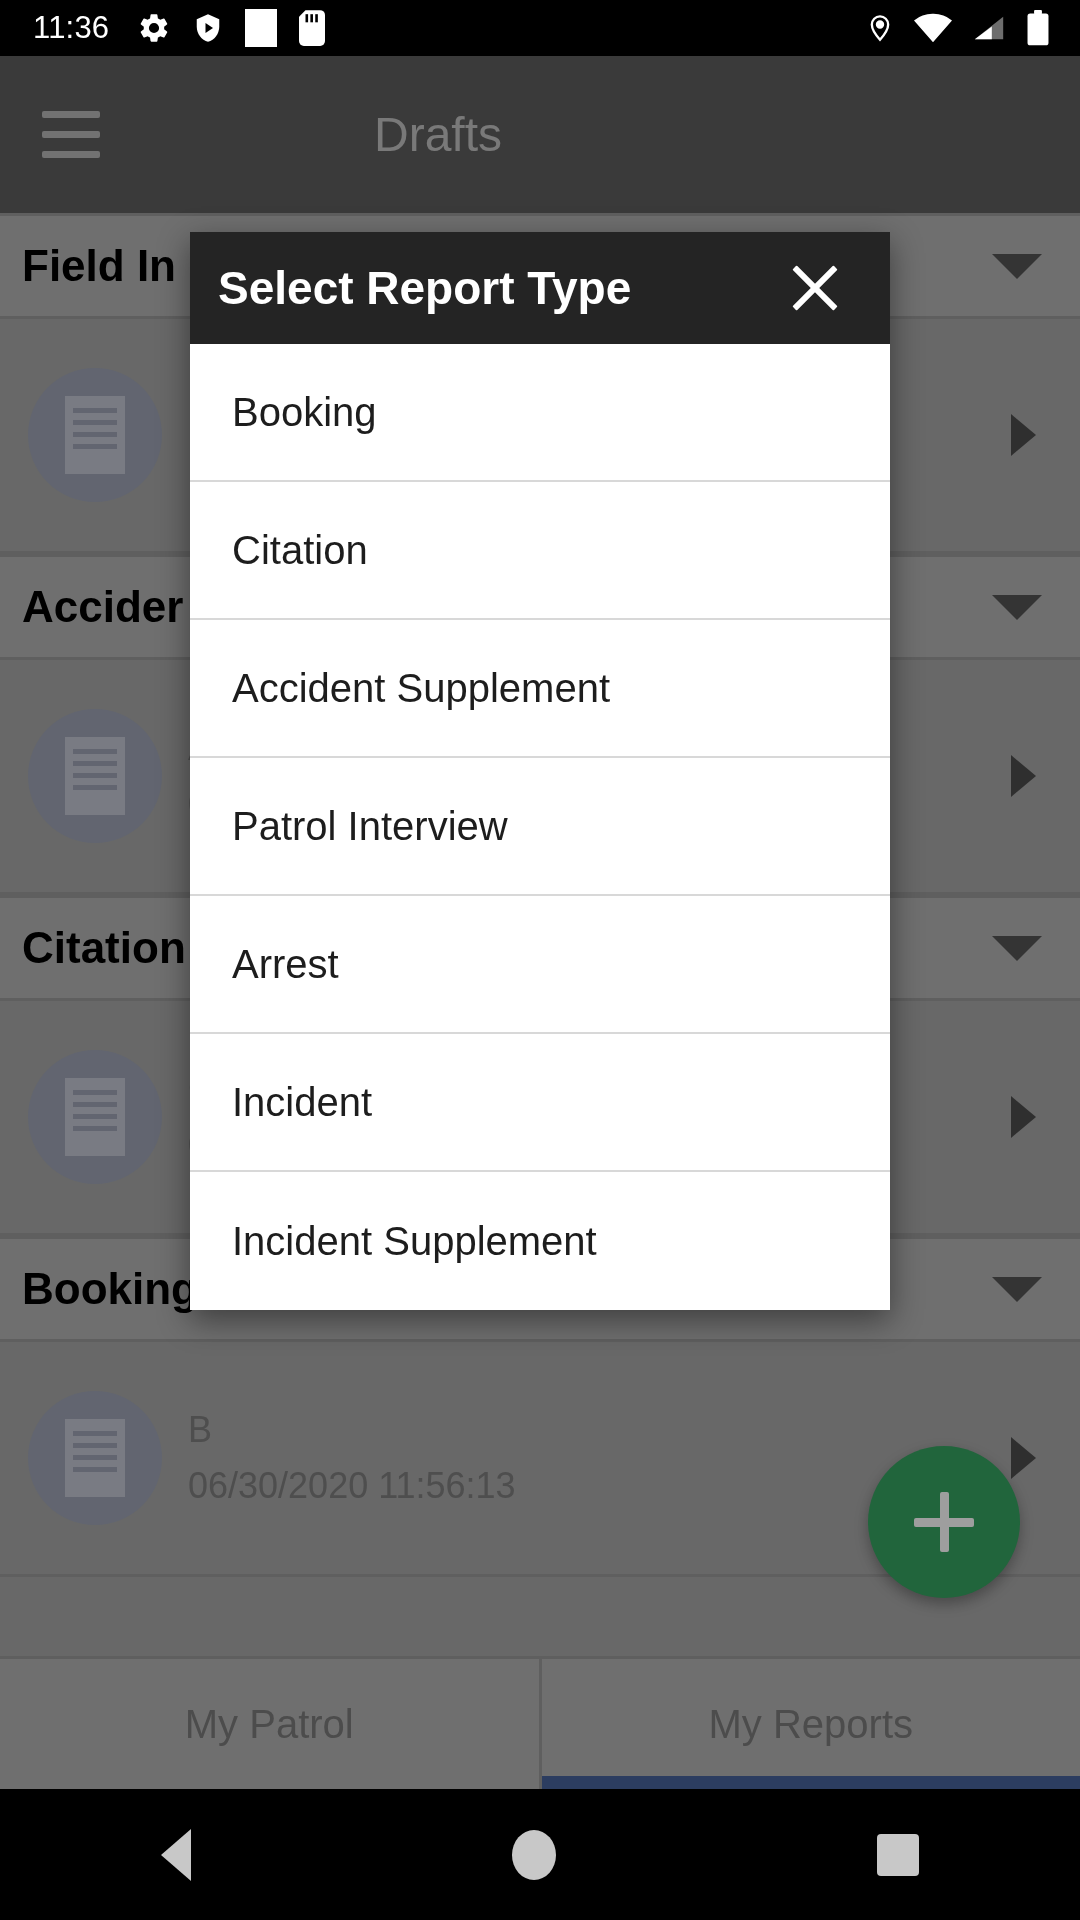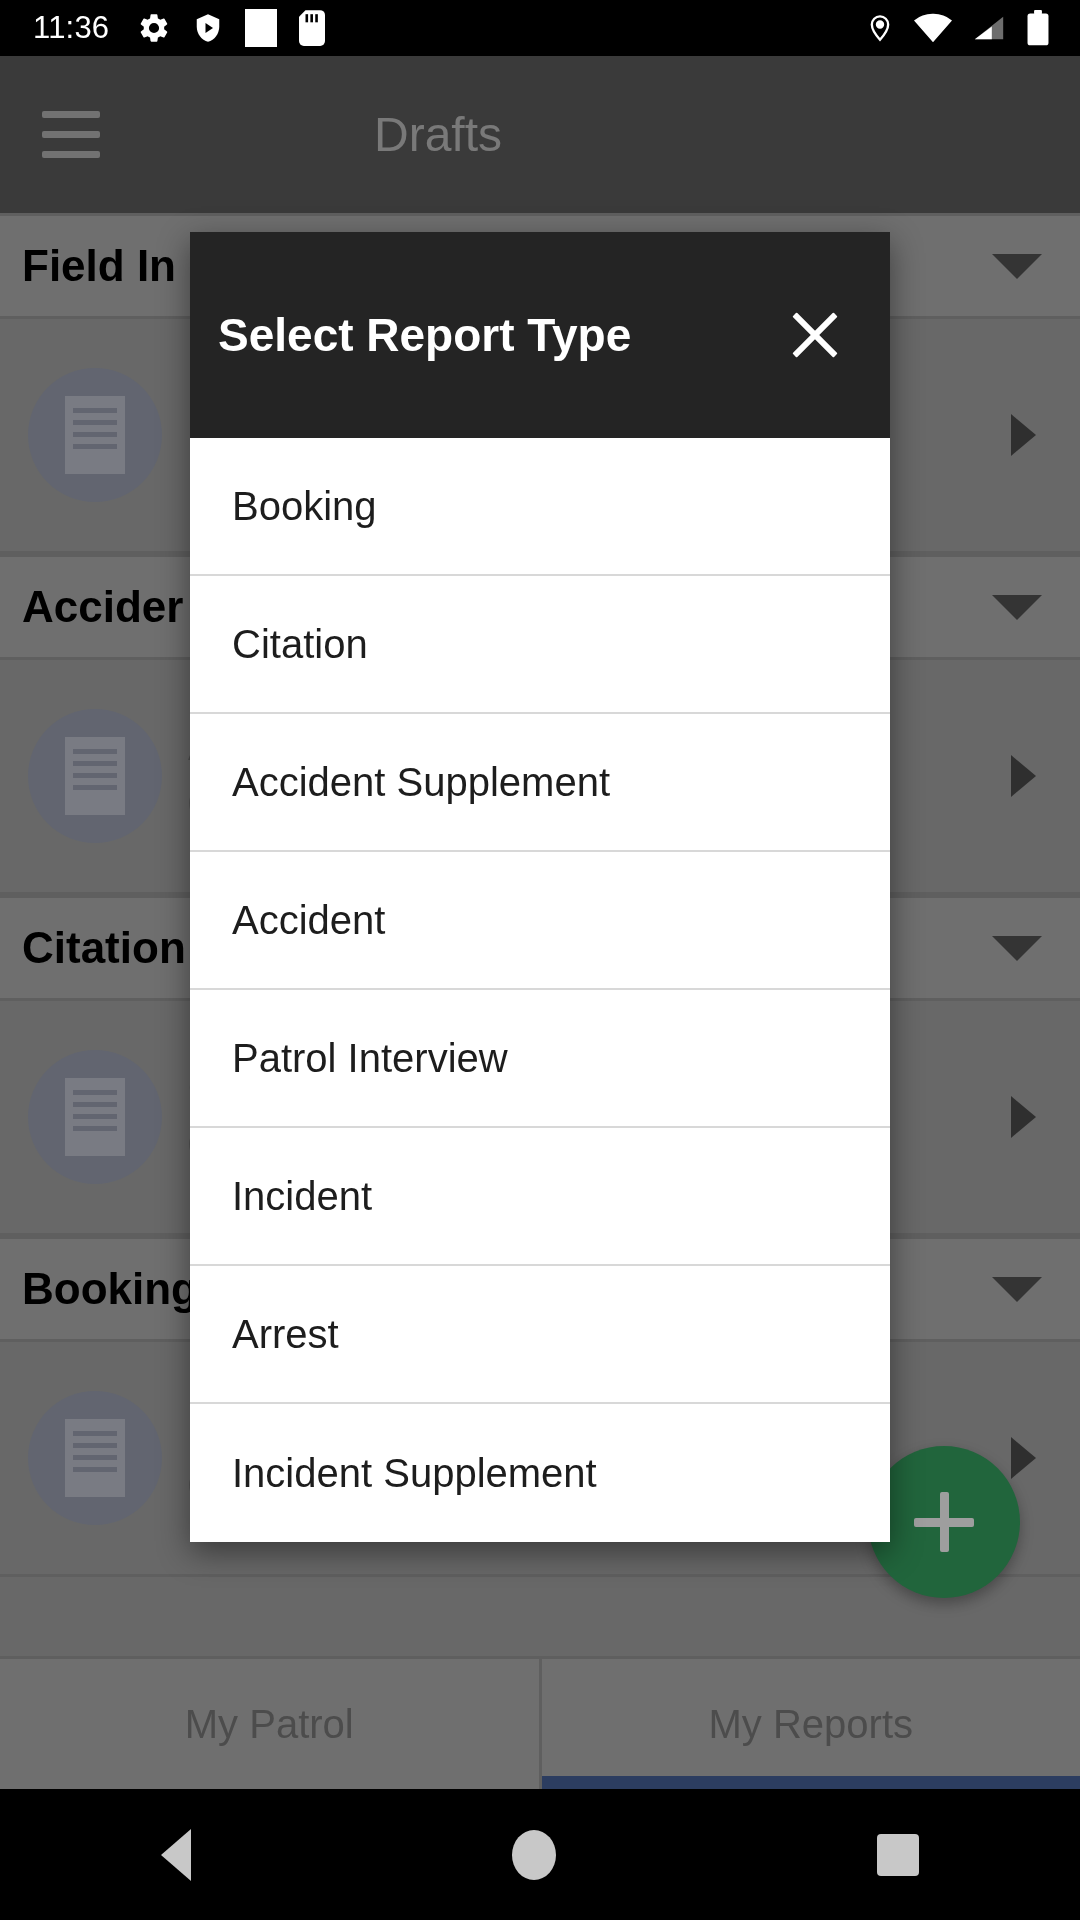--- a/index.html
+++ b/index.html
@@ -109,21 +109,21 @@
   .nav-back { width:0; height:0; border-top:26px solid transparent; border-bottom:26px solid transparent; border-right:30px solid #c8c8c8; }
   .nav-home { width:44px; height:50px; border-radius:50%; background:#c8c8c8; }
   .nav-recent { width:42px; height:42px; background:#c8c8c8; border-radius:4px; }
 
   
   .dialog {
     position:absolute; left:190px; top:232px; width:700px; z-index:50;
     background:#fff; box-shadow:0 10px 30px rgba(0,0,0,0.45);
   }
   .dialog-header {
-    background:#242424; height:206px; display:flex; align-items:center;
+    background:#242424; height:112px; display:flex; align-items:center;
     padding:0 0 0 28px; position:relative;
   }
   .dialog-title { color:#fff; font-size:46px; font-weight:bold; }
   .close-btn {
     position:absolute; right:42px; top:50%; transform:translateY(-50%);
     width:66px; height:66px; display:flex; align-items:center; justify-content:center;
   }
   .close-btn span {
     position:absolute; width:58px; height:6px; background:#fff; border-radius:1px;
   }
@@ -299,30 +299,27 @@
     <div class="opt">
       <span>Booking</span>
     </div>
     <div class="opt">
       <span>Citation</span>
     </div>
     <div class="opt">
       <span>Accident Supplement</span>
     </div>
     <div class="opt">
-      <span>Accident</span>
-    </div>
-    <div class="opt">
       <span>Patrol Interview</span>
     </div>
     <div class="opt">
+      <span>Arrest</span>
+    </div>
+    <div class="opt">
       <span>Incident</span>
-    </div>
-    <div class="opt">
-      <span>Arrest</span>
     </div>
     <div class="opt">
       <span>Incident Supplement</span>
     </div>
   </div>
 
   <div class="navbar">
     <div class="nav-back"></div>
     <div class="nav-home"></div>
     <div class="nav-recent"></div>

